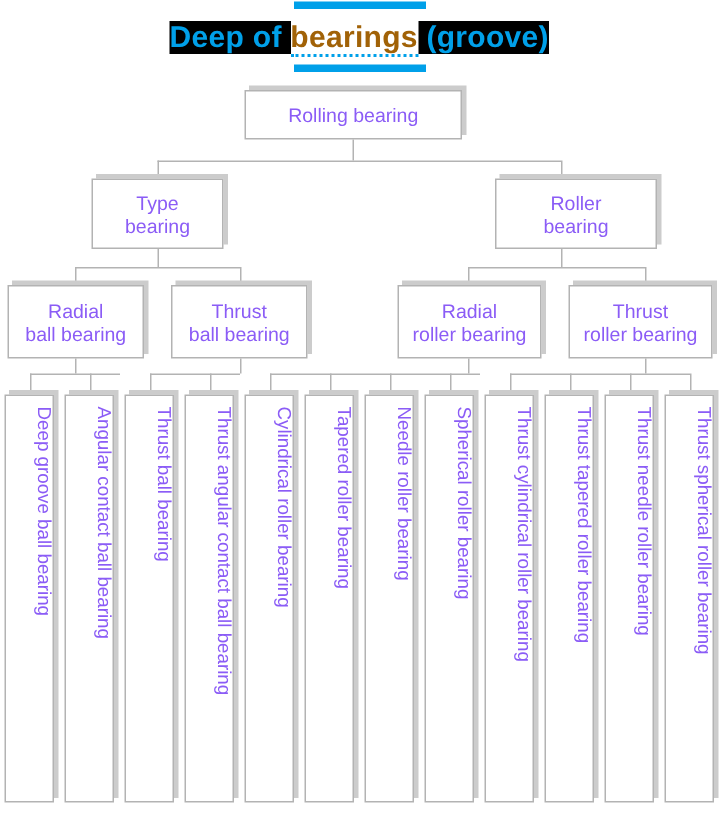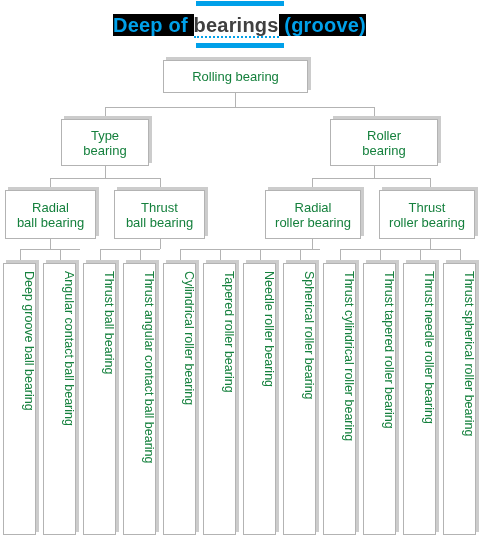--- a/index.html
+++ b/index.html
@@ -47,39 +47,39 @@
     line-height: 24px;
     letter-spacing: 0.2px;
     white-space: nowrap;
   }
   #page-title .hl {
     background: #000000;
     color: #00a0e9;
   }
   #page-title .ruby {
     background: #ffffff;
-    color: #404040;
+    color: #a16207;
     border-bottom: 2px dotted #00a0e9;
     padding-bottom: 0px;
   }
 
   
   #tree {
     position: absolute;
     left: 0;
     top: 0;
     width: 479px;
     height: 543px;
   }
   .node {
     position: absolute;
     background: #ffffff;
     border: 1px solid #b3b3b3;
     box-shadow: 3px -3px 0 0 #cccccc;
-    color: #15803d;
+    color: #8b5cf6;
     display: flex;
     align-items: center;
     justify-content: center;
     text-align: center;
     font-size: 13px;
     line-height: 15px;
   }
   .node.leaf {
     font-size: 12.5px;
     line-height: 13px;

